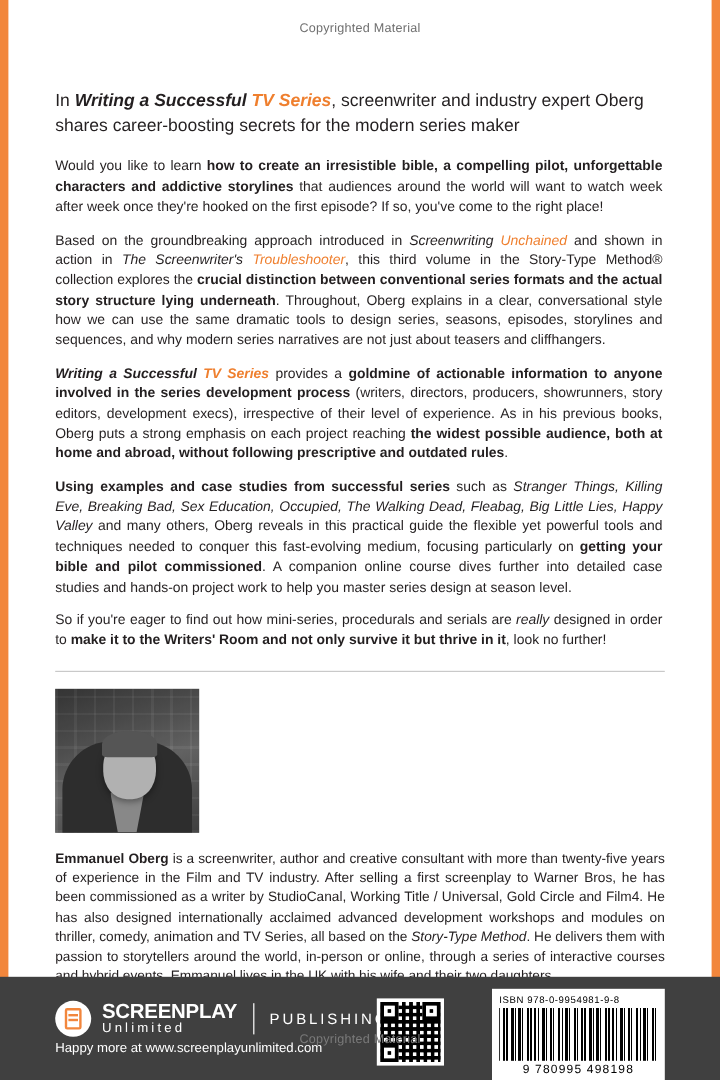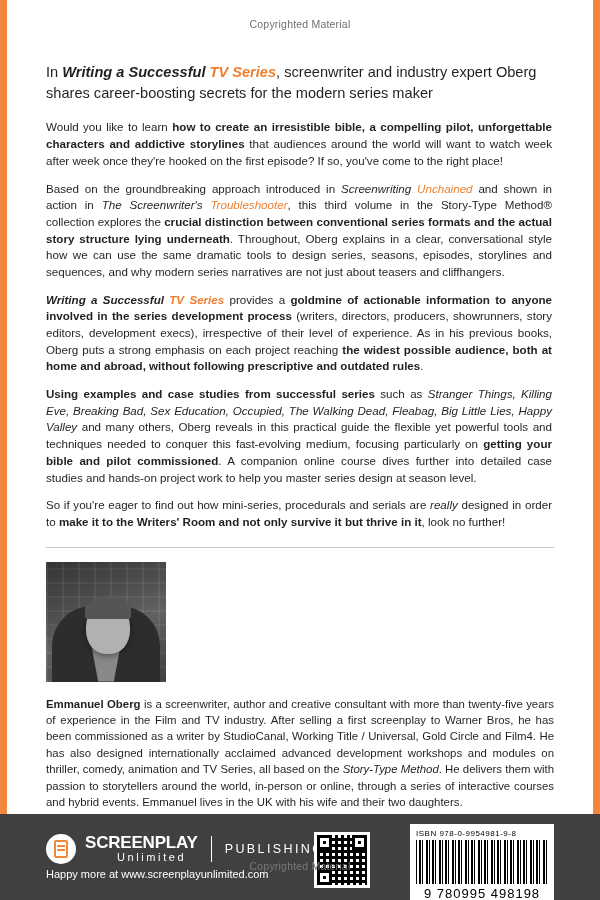--- a/index.html
+++ b/index.html
@@ -52,21 +52,21 @@
     font-size: 10.5px;
     color: #7a7a7a;
     letter-spacing: 0.2px;
     z-index: 5;
   }
 
   .content {
     position: absolute;
     left: 46px;
     right: 46px;
-    top: 62px;
+    top: 74px;
   }
 
   .headline {
     font-size: 14.6px;
     line-height: 1.42;
     color: #231f20;
     margin: 0 0 16px 0;
     text-align: left;
   }
   .headline .italic { font-style: italic; font-weight: bold; }
@@ -222,21 +222,20 @@
   .logo-screenplay {
     color: #ffffff;
     font-size: 17px;
     font-weight: bold;
     letter-spacing: -0.2px;
   }
   .logo-unlimited {
     color: #ffffff;
     font-size: 11px;
     letter-spacing: 2.6px;
-    margin-left: 32px;
   }
   .logo-divider {
     width: 1px;
     height: 26px;
     background: #ffffff;
     margin: 0 4px;
   }
   .logo-publishing {
     color: #ffffff;
     font-size: 12.5px;
@@ -311,21 +310,21 @@
     background-color: #fff;
     background-image: repeating-linear-gradient(
       90deg,
       #000 0px, #000 1px, #fff 1px, #fff 3px,
       #000 3px, #000 5px, #fff 5px, #fff 6px,
       #000 6px, #000 7px, #fff 7px, #fff 10px,
       #000 10px, #000 12px, #fff 12px, #fff 13px
     );
   }
   .isbn-num {
-    font-size: 13px;
+    font-size: 10px;
     text-align: center;
     letter-spacing: 1px;
     color: #000;
     margin-top: 2px;
     font-family: "Liberation Sans", sans-serif;
   }
 </style>
 </head>
 <body>
 

